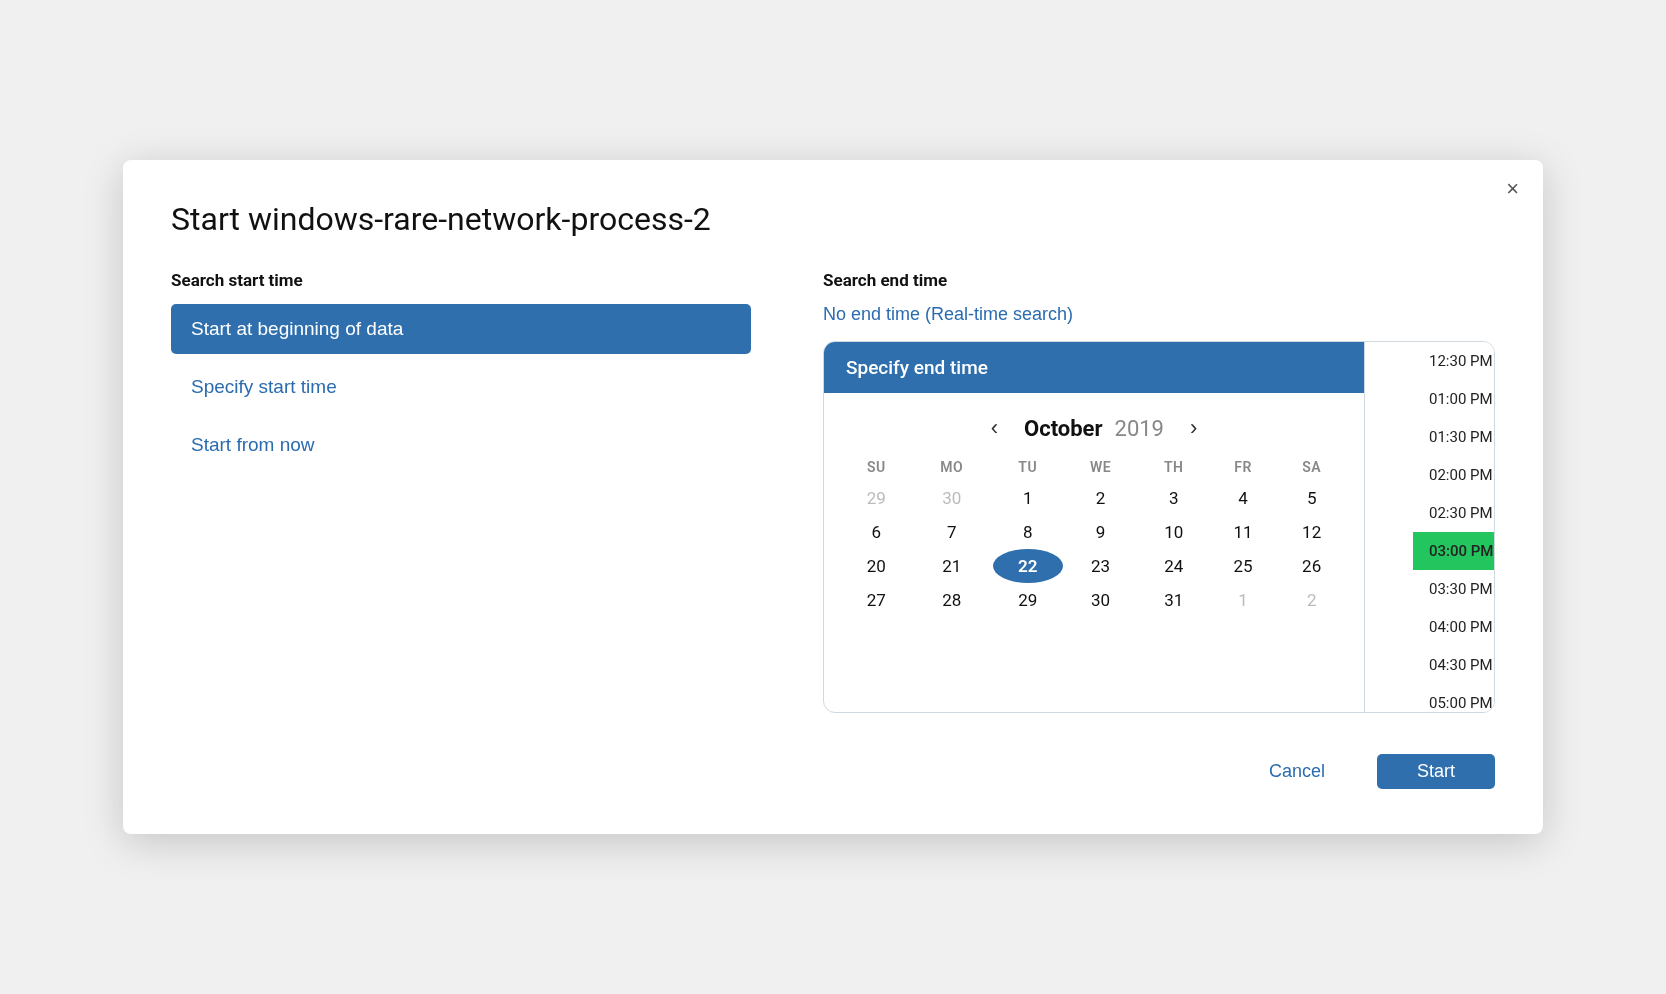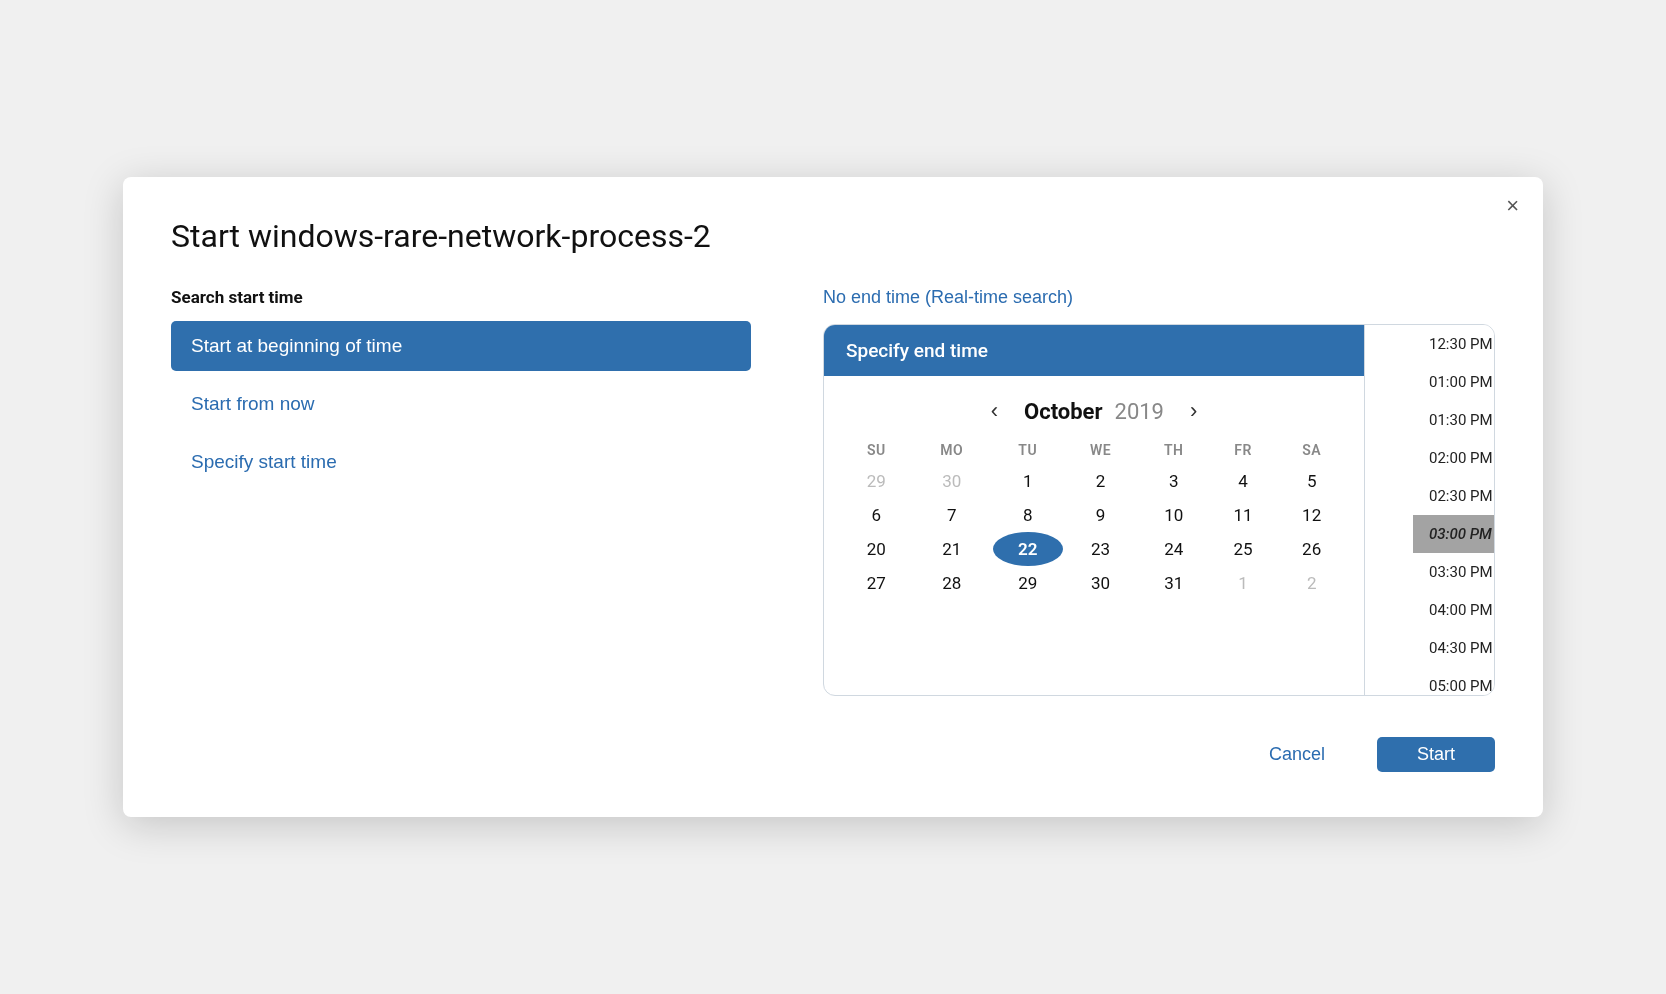--- a/index.html
+++ b/index.html
@@ -163,23 +163,22 @@
       padding-left: 48px;
     }
     .time-item {
       padding: 10px 16px;
       font-size: 15px;
       color: #222;
       cursor: pointer;
       white-space: nowrap;
     }
     .time-item.selected {
-      background: #a3a3a3;
+      background: #22c55e;
       font-weight: 500;
-      font-style: italic;
     }
     .dialog-footer {
       display: flex;
       justify-content: flex-end;
       align-items: center;
       gap: 28px;
       margin-top: 36px;
     }
     .cancel-btn {
       background: none;
@@ -205,27 +204,28 @@
 <body>
 
 <div class="dialog">
   <button class="close-btn">×</button>
   <div class="dialog-title">Start windows-rare-network-process-2</div>
   <div class="panels">
 
     <div class="left-panel">
       <div class="section-label">Search start time</div>
       <div id="start-options-container">
-          <button class="start-option active">Start at beginning of time</button>
+          <button class="start-option active">Start at beginning of data</button>
+          <button class="start-option">Specify start time</button>
           <button class="start-option">Start from now</button>
-          <button class="start-option">Specify start time</button>
         </div>
     </div>
 
     <div class="right-panel">
+      <div class="section-label">Search end time</div>
       <button class="end-option-link">No end time (Real-time search)</button>
       <div class="calendar-container">
         <div class="calendar-main">
           <div class="calendar-header">Specify end time</div>
           <div class="calendar-nav">
             <button class="cal-nav-btn">‹</button>
             <span>
               <span class="cal-month">October</span>
               <span style="font-size:22px;color:#888;margin-left:8px;">2019</span>
             </span>

